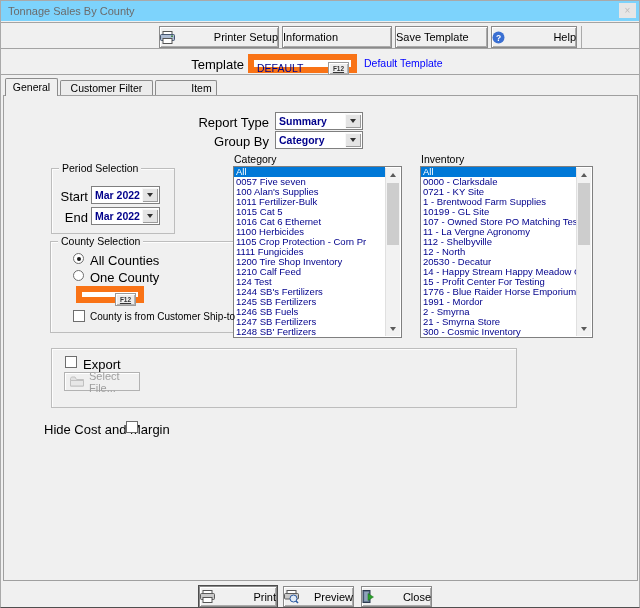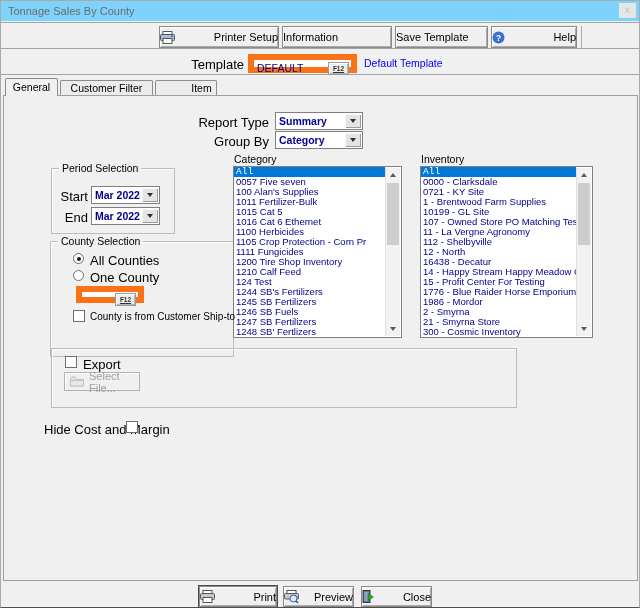--- a/index.html
+++ b/index.html
@@ -65,21 +65,21 @@
   
   .radio { position:absolute; width:11px; height:11px; border:1px solid #6e6e6e; border-radius:50%;
     background:#fff; }
   .radio .dot { position:absolute; left:2.5px; top:2.5px; width:4px; height:4px; border-radius:50%;
     background:#1a1a1a; }
   .cbox { position:absolute; width:12px; height:12px; border:1px solid #6e6e6e; background:#fff; }
   
   .listbox { position:absolute; background:#ffffff; border:1px solid #7f7f7f; overflow:hidden; }
   .lb-item { height:10px; line-height:10px; font-size:9.5px; color:#00008b; padding-left:2px;
     margin-right:16px; white-space:nowrap; overflow:hidden; }
-  .lb-item.selected { background:#0078d7; color:#ffffff;font-family:Liberation Mono, monospace; }
+  .lb-item.selected { background:#0078d7; color:#ffffff; }
   .sbar { position:absolute; top:1px; right:1px; bottom:1px; width:15px; background:#f2f2f2;
     border-left:1px solid #e0e0e0; }
   .sb-up, .sb-dn { position:absolute; left:0; width:100%; height:14px; display:flex;
     align-items:center; justify-content:center; background:#f2f2f2; }
   .sb-up { top:0; } .sb-dn { bottom:0; }
   .sb-thumb { position:absolute; left:1px; right:1px; top:15px; height:62px; background:#cdcdcd; }
   .icon { display:inline-block; line-height:0; }
 </style>
 </head>
 <body>
@@ -155,21 +155,21 @@
       </span>
   </div>
   <span class="lbl r" style="left:50px; top:209px; width:37px; z-index:5;">End</span>
   <div class="combo" style="left:90px; top:206px; width:69px; height:18px; z-index:5;">
     <span class="val">Mar 2022</span>
     <span class="arrow">
         <span class="tri-down"></span>
       </span>
   </div>
 
-  <div class="gbox" style="left:49px; top:240px; width:184px; height:116px; z-index:4;">
+  <div class="gbox" style="left:49px; top:240px; width:184px; height:92px; z-index:4;">
     <span class="gtitle">County Selection</span>
   </div>
   <span class="radio" style="left:72px; top:252px; z-index:5;">
       <span class="dot"></span>
     </span>
   <span class="lbl" style="left:89px; top:252px; z-index:5;">All Counties</span>
   <span class="radio" style="left:72px; top:269px; z-index:5;"></span>
   <span class="lbl" style="left:89px; top:269px; z-index:5;">One County</span>
   <div class="txtfield" style="left:75px; top:285px; width:68px; height:17px; z-index:5;">
     <span class="val"></span>
@@ -215,25 +215,25 @@
     <div>
         <div class="lb-item selected">All</div>
         <div class="lb-item">0000 - Clarksdale</div>
         <div class="lb-item">0721 - KY Site</div>
         <div class="lb-item">1 - Brentwood Farm Supplies</div>
         <div class="lb-item">10199 - GL Site</div>
         <div class="lb-item">107 - Owned Store PO Matching Test</div>
         <div class="lb-item">11 - La Vergne Agronomy</div>
         <div class="lb-item">112 - Shelbyville</div>
         <div class="lb-item">12 - North</div>
-        <div class="lb-item">16438 - Decatur</div>
+        <div class="lb-item">20530 - Decatur</div>
         <div class="lb-item">14 - Happy Stream Happy Meadow Ch</div>
         <div class="lb-item">15 - Profit Center For Testing</div>
         <div class="lb-item">1776 - Blue Raider Horse Emporium</div>
-        <div class="lb-item">1986 - Mordor</div>
+        <div class="lb-item">1991 - Mordor</div>
         <div class="lb-item">2 - Smyrna</div>
         <div class="lb-item">21 - Smyrna Store</div>
         <div class="lb-item">300 - Cosmic Inventory</div>
       </div>
     <div class="sbar">
       <span class="sb-up">
           <span class="tri-up"></span>
         </span>
       <span class="sb-thumb"></span>
       <span class="sb-dn">

